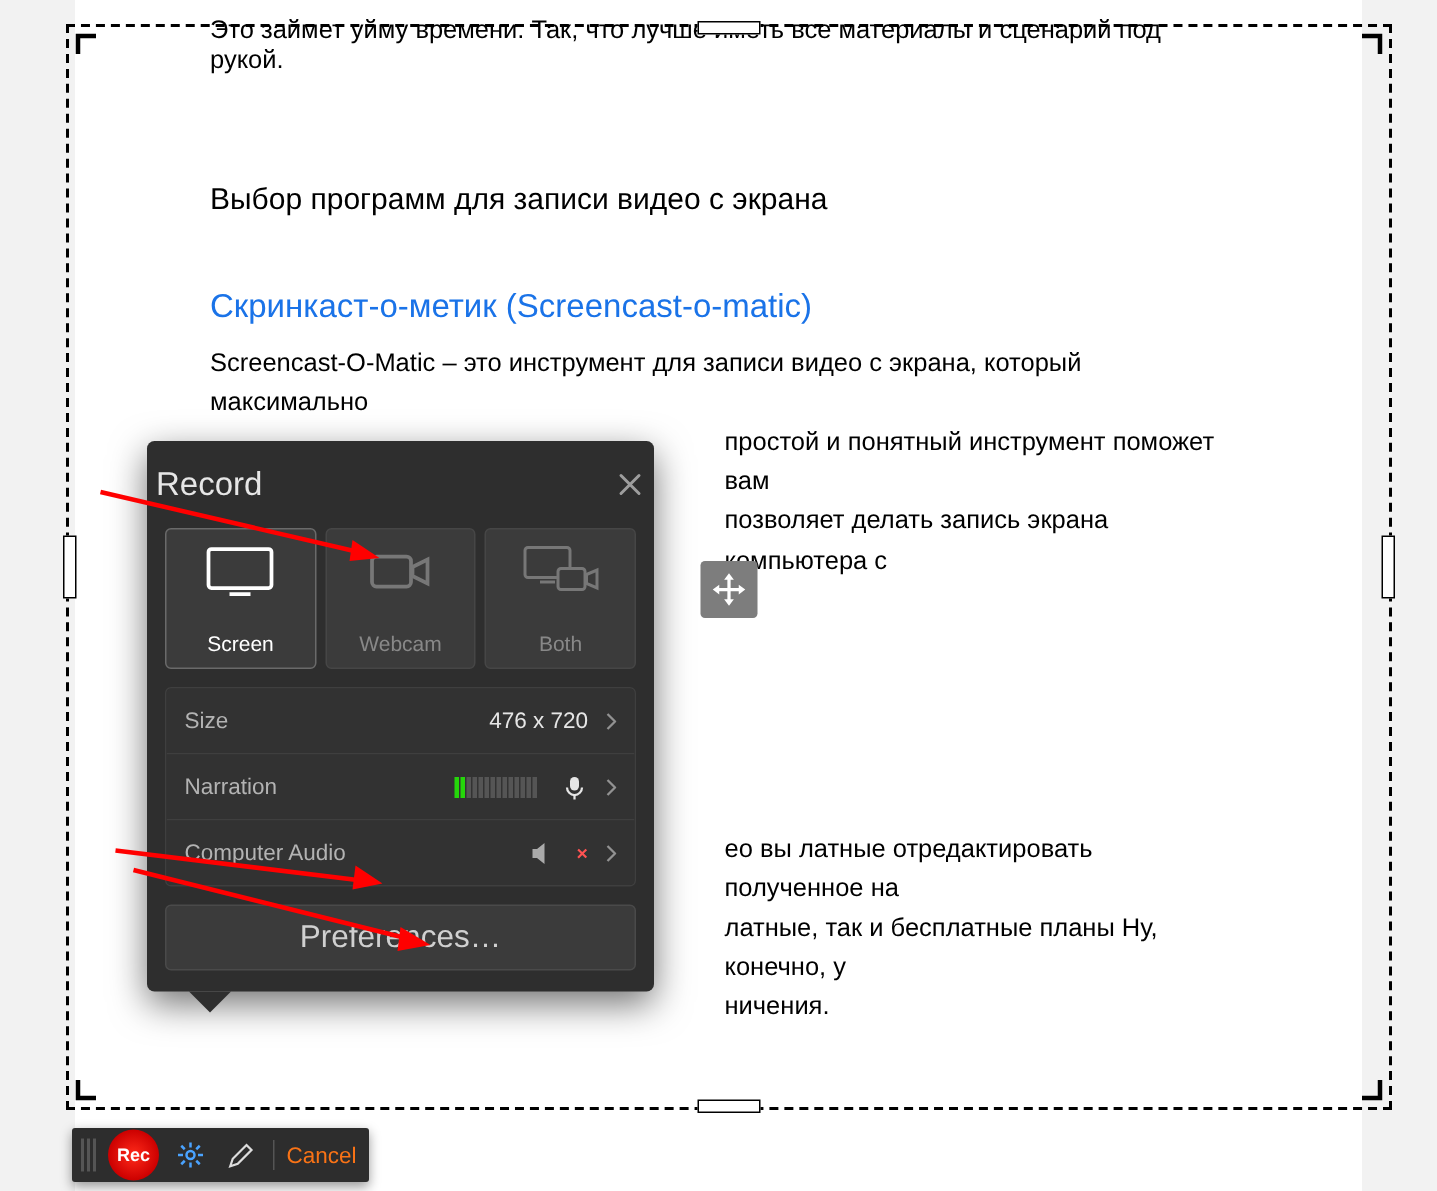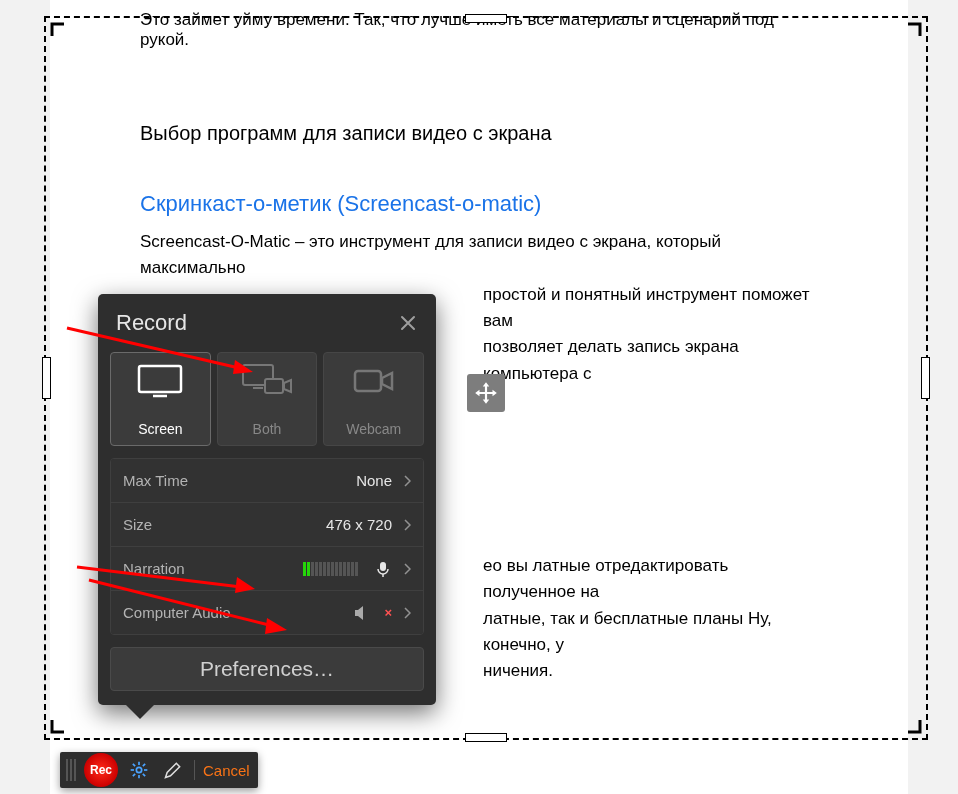--- a/index.html
+++ b/index.html
@@ -121,21 +121,21 @@
   width: 0;
   height: 0;
   border-left: 14px solid transparent;
   border-right: 14px solid transparent;
   border-top: 14px solid #2e2e2e;
 }
 .panel-header {
   display: flex;
   align-items: center;
   justify-content: space-between;
-  padding: 16px 18px 8px;
+  padding: 16px 6px 8px;
 }
 .panel-title {
   font-size: 22px;
   color: #e6e6e6;
   font-weight: 400;
 }
 .close-x {
   width: 20px;
   height: 20px;
   cursor: pointer;
@@ -230,21 +230,21 @@
   align-items: center;
   justify-content: center;
   color: #d0d0d0;
   font-size: 21px;
   cursor: pointer;
 }
 
 
 .toolbar {
   position: absolute;
-  left: 60px;
+  left: 48px;
   top: 752px;
   height: 36px;
   background: #2d2d2d;
   border-radius: 2px;
   display: flex;
   align-items: center;
   padding: 0 8px 0 0;
   z-index: 20;
   box-shadow: 0 3px 8px rgba(0,0,0,0.4);
 }
@@ -369,48 +369,41 @@
       <div class="icon-wrap">
         <svg width="46" height="34" viewBox="0 0 46 34">
             <rect x="2" y="2" width="42" height="26" rx="2" fill="none" stroke="#fff" stroke-width="2.5"></rect>
             <line x1="16" y1="32" x2="30" y2="32" stroke="#fff" stroke-width="2.5"></line>
           </svg>
       </div>
       <div class="tile-label">Screen</div>
     </div>
     <div class="tile">
       <div class="icon-wrap">
+        <svg width="44" height="30" viewBox="0 0 44 30">
+            <rect x="3" y="5" width="26" height="20" rx="3" fill="none" stroke="#777" stroke-width="2.5"></rect>
+            <path d="M30 12 L40 7 L40 23 L30 18 Z" fill="none" stroke="#777" stroke-width="2.5"></path>
+          </svg>
+      </div>
+      <div class="tile-label">Webcam</div>
+    </div>
+    <div class="tile">
+      <div class="icon-wrap">
         <svg width="52" height="36" viewBox="0 0 52 36">
           <rect x="2" y="2" width="30" height="20" rx="2" fill="none" stroke="#777" stroke-width="2"></rect>
             <line x1="12" y1="25" x2="22" y2="25" stroke="#777" stroke-width="2"></line>
           <rect x="24" y="16" width="18" height="14" rx="2" fill="#3b3b3b" stroke="#777" stroke-width="2"></rect>
             <path d="M43 20 L50 17 L50 29 L43 26 Z" fill="none" stroke="#777" stroke-width="2"></path>
         </svg>
       </div>
       <div class="tile-label">Both</div>
     </div>
-    <div class="tile">
-      <div class="icon-wrap">
-        <svg width="44" height="30" viewBox="0 0 44 30">
-            <rect x="3" y="5" width="26" height="20" rx="3" fill="none" stroke="#777" stroke-width="2.5"></rect>
-            <path d="M30 12 L40 7 L40 23 L30 18 Z" fill="none" stroke="#777" stroke-width="2.5"></path>
-          </svg>
-      </div>
-      <div class="tile-label">Webcam</div>
-    </div>
   </div>
 
   <div class="rows">
-    <div class="row">
-      <span class="row-label">Max Time</span>
-      <span class="row-value">None</span>
-      <svg class="chevron" viewBox="0 0 7 12">
-          <path d="M1 1 L6 6 L1 11" fill="none" stroke="#bbb" stroke-width="1.5"></path>
-        </svg>
-    </div>
     <div class="row">
       <span class="row-label">Size</span>
       <span class="row-value">476 x 720</span>
       <svg class="chevron" viewBox="0 0 7 12">
           <path d="M1 1 L6 6 L1 11" fill="none" stroke="#bbb" stroke-width="1.5"></path>
         </svg>
     </div>
     <div class="row">
       <span class="row-label">Narration</span>
       <span class="row-value">

